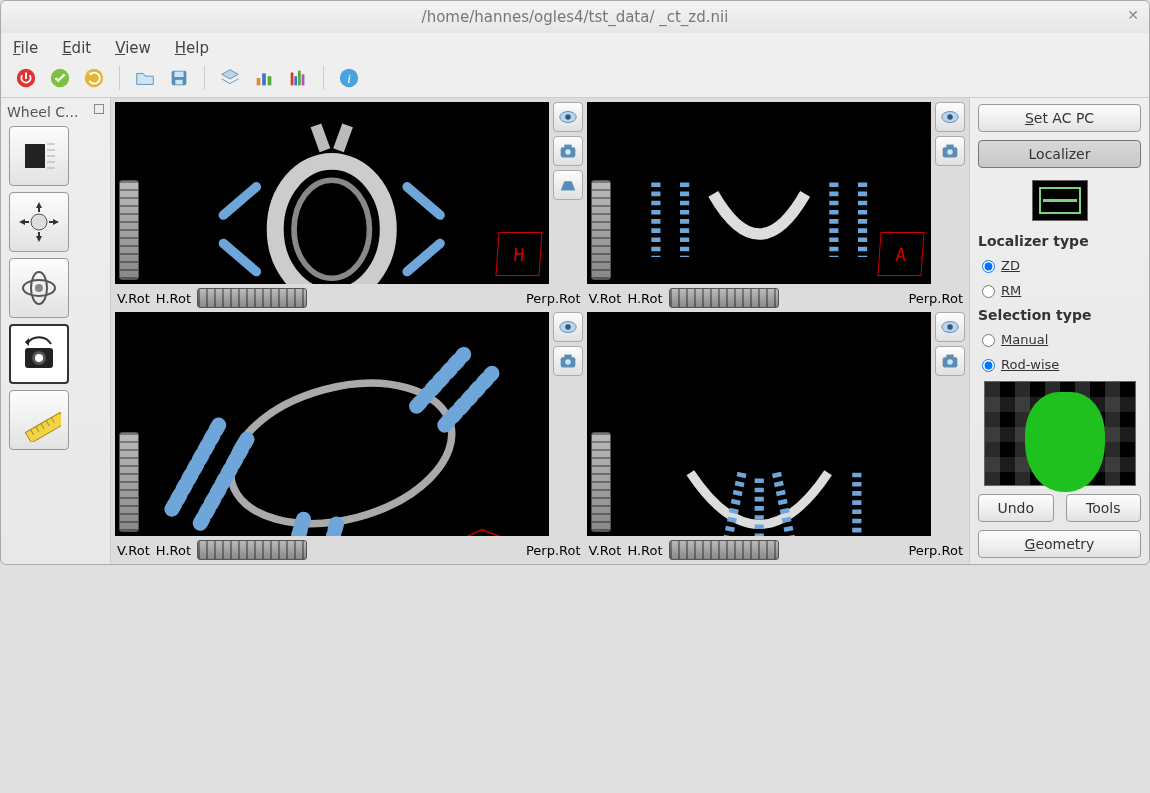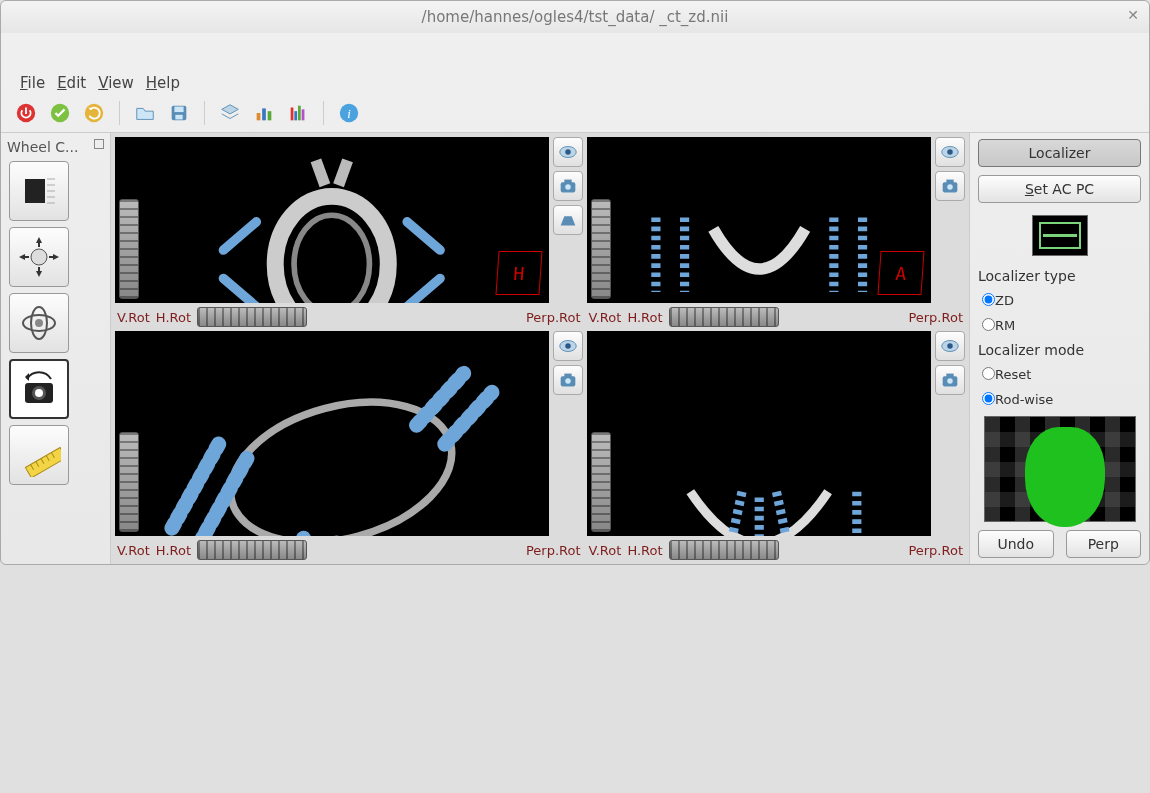--- a/index.html
+++ b/index.html
@@ -37,23 +37,22 @@
 .titlebar .close {
   position: absolute;
   right: 10px;
   top: 6px;
   color: #888;
   font-size: 14px;
   cursor: pointer;
 }
 .menubar {
   display: flex;
-  gap: 12px;
-  padding: 6px 14px 4px 19px;
-  margin-top: 35px;
+  gap: 24px;
+  padding: 6px 14px 4px 12px;
 }
 .menubar span { cursor: pointer; font-size: 15px; }
 .menubar span u { text-decoration: underline; }
 .toolbar {
   display: flex;
   align-items: center;
   gap: 8px;
   padding: 4px 12px 6px 12px;
   border-bottom: 1px solid #ccc;
 }
@@ -161,21 +160,21 @@
   align-items: center;
   justify-content: center;
   cursor: pointer;
 }
 .sidebtn svg { width: 22px; height: 22px; }
 .vp-bottombar {
   display: flex;
   align-items: center;
   gap: 6px;
   padding: 4px 2px 0 2px;
-  color: #7f1d1d;
+  color: #000000;
   font-size: 13px;
 }
 .vp-bottombar .spacer { flex: 1; }
 .wheel-widget {
   width: 110px;
   height: 20px;
   background: linear-gradient(#bbb, #888);
   border: 1px solid #555;
   border-radius: 3px;
   position: relative;
@@ -233,27 +232,29 @@
   padding: 5px 8px;
   text-align: center;
   cursor: pointer;
   font-size: 14px;
 }
 .btn.pressed {
   background: linear-gradient(#d8d8d8, #c8c8c8);
   border: 1px solid #777;
 }
 .section-head {
-  font-weight: normal;
+  font-weight: bold;
   font-size: 14px;
 }
 .radio-row {
   display: flex;
-  align-items: flex-start;
+  align-items: flex-end;
+  gap: 6px;
   padding: 1px 4px;
+  text-decoration: underline;
 }
 .radio-row input { cursor: pointer; }
 .mini-frame {
   width: 56px; height: 56px;
   margin: 4px auto;
   background: #000;
   border: 1px solid #666;
   position: relative;
 }
 .mini-frame::before {
@@ -631,50 +632,51 @@
           <span>H.Rot</span>
           <div class="wheel-widget"></div>
           <span class="spacer"></span>
           <span>Perp.Rot</span>
         </div>
       </div>
     </div>
 
     <div class="tools-panel">
 
+      <div class="btn"><u>S</u>et AC PC</div>
       <div class="btn pressed">Localizer</div>
-      <div class="btn"><u>S</u>et AC PC</div>
 
       <div class="mini-frame"></div>
 
       <div class="section-head">Localizer type</div>
       <div class="radio-row">
         <input type="radio" name="loc" checked="" style="">
         <span>ZD</span>
       </div>
       <div class="radio-row">
         <input type="radio" name="loc" style="">
         <span>RM</span>
       </div>
 
-      <div class="section-head">Localizer mode</div>
+      <div class="section-head">Selection type</div>
       <div class="radio-row">
         <input type="radio" name="sel" style="">
-        <span>Reset</span>
+        <span>Manual</span>
       </div>
       <div class="radio-row">
         <input type="radio" name="sel" checked="" style="">
         <span>Rod-wise</span>
       </div>
 
       <div class="zoom-img">
         <div class="pix"></div>
         <div class="blob"></div>
       </div>
 
       <div class="row-btns">
         <div class="btn">Undo</div>
-        <div class="btn">Perp</div>
-      </div>
-
+        <div class="btn">Tools</div>
+      </div>
+
+      <div class="btn"><u>G</u>eometry</div>
     </div>
   </div>
 </div>
 
 </body></html>

